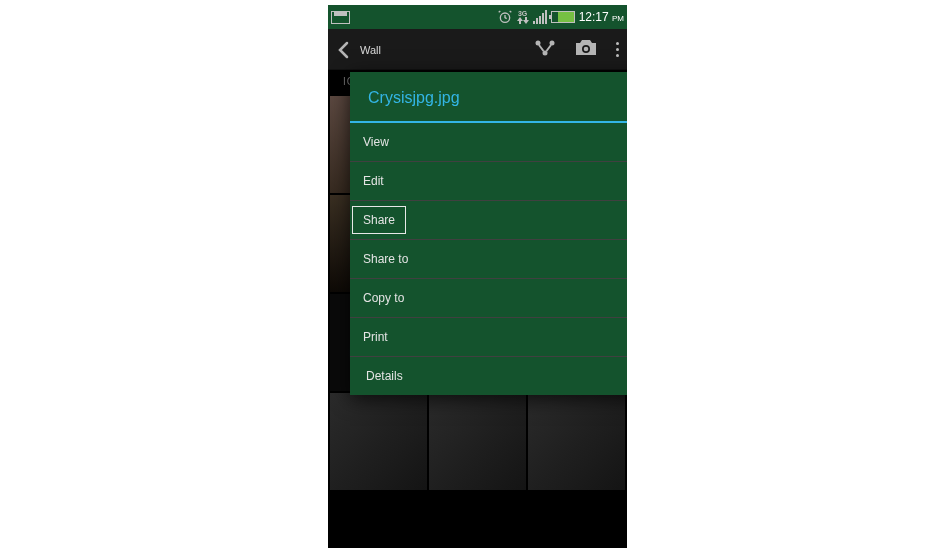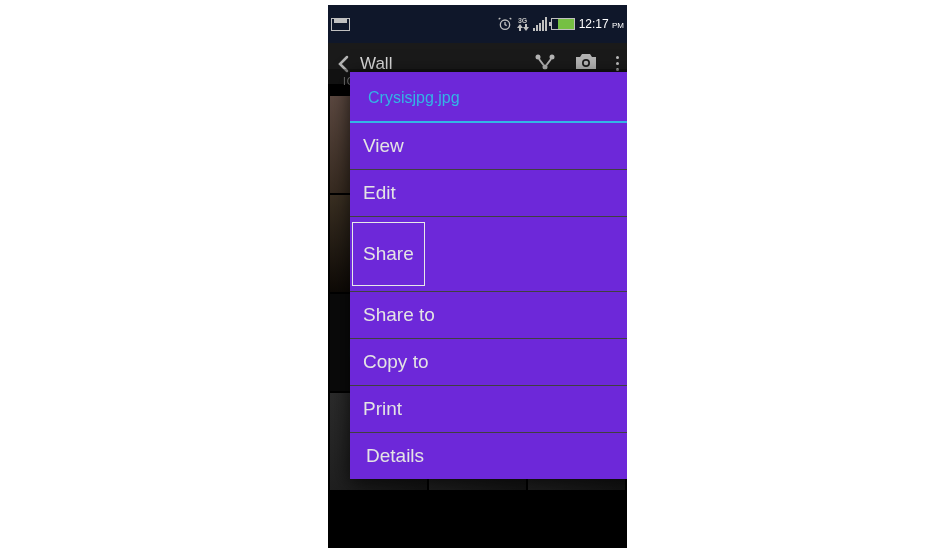--- a/index.html
+++ b/index.html
@@ -17,22 +17,22 @@
     .phone {
       position: absolute;
       left: 328px;
       top: 5px;
       width: 299px;
       height: 543px;
       background: #000;
       overflow: hidden;
     }
     .status-bar {
-      height: 38px;
-      background: #0f172a;
+      height: 24px;
+      background: #14532d;
       display: flex;
       align-items: center;
       justify-content: space-between;
       padding: 0 3px;
     }
     .status-left {
       display: flex;
       align-items: center;
     }
     .status-right {
@@ -126,21 +126,21 @@
       border-bottom: 1px solid #000;
     }
     .back-icon {
       width: 20px;
       display: flex;
       align-items: center;
       justify-content: center;
     }
     .app-title {
       color: #d8d8d8;
-      font-size: 17px;
+      font-size: 11px;
       margin-left: 6px;
       flex: 1;
     }
     .app-actions {
       display: flex;
       align-items: center;
       gap: 18px;
       padding-right: 2px;
     }
     .overflow-dots {
@@ -190,41 +190,41 @@
     .cell.c4 { background: linear-gradient(180deg, #3a2f22, #0e0a06); }
     .cell.c5 { background: linear-gradient(180deg, #2a2a2a, #000); }
     .cell.c6 { background: linear-gradient(180deg, #5a3a3a, #1a0a0a); }
     .cell.c7 { background: radial-gradient(circle at 50% 60%, #1aa0a8 0%, #0a3a3e 15%, #0a0a0a 40%); }
     .cell.c8 { background: linear-gradient(145deg, #6b6a5e, #2a281e); }
     .dialog {
       position: absolute;
       left: 22px;
       top: 67px;
       width: 308px;
-      background: #6d28d9;
+      background: #14532d;
       box-shadow: 0 4px 18px rgba(0,0,0,0.7);
     }
     .dialog-header {
       padding: 17px 18px 14px;
       border-bottom: 2px solid #33b5e5;
       color: #33b5e5;
       font-size: 16px;
     }
     .dialog-item {
       padding: 12px 13px;
       color: #e4e4e4;
-      font-size: 19px;
+      font-size: 12px;
       border-bottom: 1px solid #404040;
       position: relative;
     }
     .dialog-item:last-child { border-bottom: none; padding-left: 16px; }
     .dialog-item.highlighted span {
       display: inline-block;
       border: 1.5px solid #e8e8e8;
-      padding: 20px 10px;
+      padding: 6px 10px;
       margin: -7px -11px;
     }
   </style>
 </head>
 <body>
 
 <div class="phone">
 
   <div class="status-bar">
     <div class="status-left">

